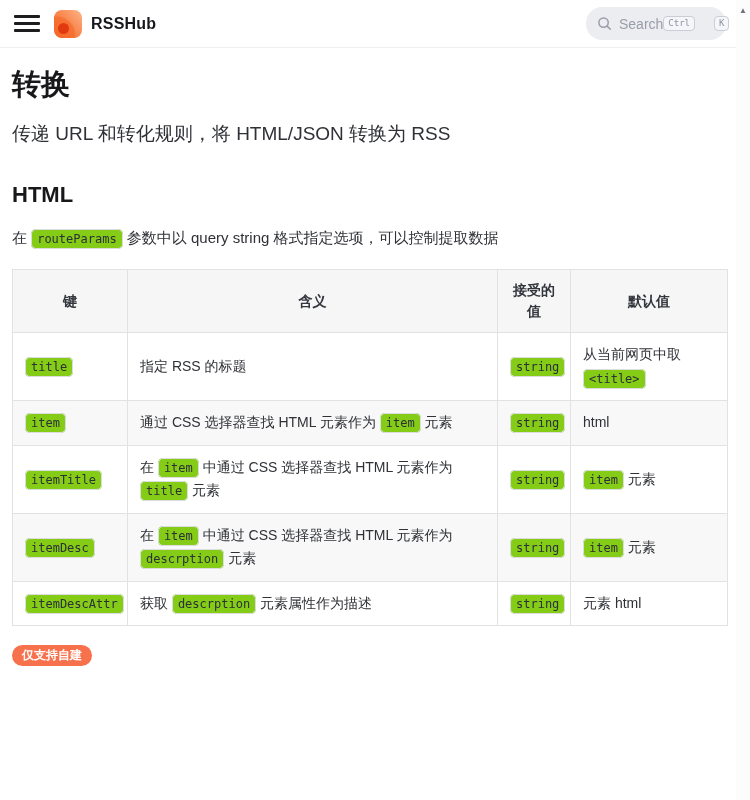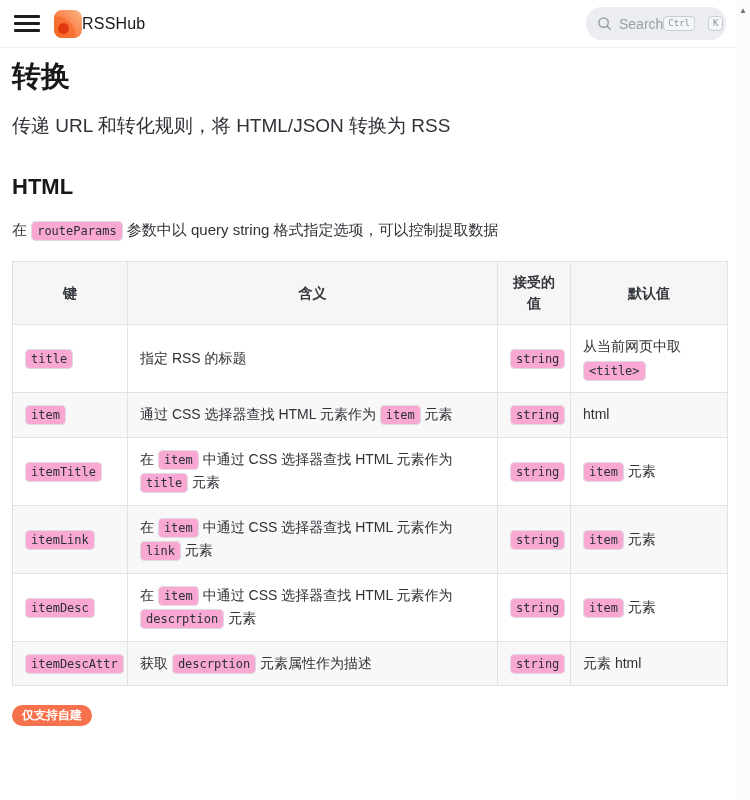--- a/index.html
+++ b/index.html
@@ -28,60 +28,60 @@
   }
   .logo .arc {
     position: absolute; left: -30%; bottom: -30%; width: 120%; height: 120%;
     border-radius: 50%;
     background: radial-gradient(circle at 30% 70%, rgba(244,96,32,0.55) 55%, rgba(244,96,32,0) 62%);
   }
   .logo .dot {
     position: absolute; left: 4px; bottom: 4px; width: 11px; height: 11px;
     border-radius: 50%; background: #e23a10;
   }
-  .brand-name { font-size: 16px; font-weight: 400; color: #17181c; letter-spacing: 0.2px; text-align: center; }
+  .brand-name { margin-left: 9px; font-size: 16px; font-weight: 700; color: #17181c; letter-spacing: 0.2px; text-align: center; }
 
   .search-pill {
     margin-left: auto;
     display: flex; align-items: center;
     width: 140px; height: 33px;
     background: #ecedf1;
     border-radius: 16px;
     padding: 0 6px 0 11px;
     cursor: pointer;
   }
   .search-pill svg { flex: 0 0 auto; }
   .search-text { margin-left: 7px; font-size: 14px; color: #989ea9; }
-  .kbd-group { margin-left: auto; display: flex; gap: 13px; }
+  .kbd-group { margin-left: auto; display: flex; gap: 19px; }
   .kbd {
     font-family: "DejaVu Sans Mono", monospace;
     font-size: 9px; color: #8d93a3;
     background: #f5f6f9;
     border: 1px solid #c9cdd6;
     border-radius: 4px;
     padding: 2px 4px;
     line-height: 1;
   }
 
   
   .scrollbar { position: fixed; top: 0; right: 0; width: 14px; height: 800px; background: #fcfcfd; }
   .scroll-arrow { width: 14px; text-align: center; font-size: 8px; color: #6f7277; padding-top: 6px; }
 
   
   main { padding: 0 23px 0 12px; }
-  h1.page-title { margin-top: 10px; font-size: 29px; line-height: 1.25; font-weight: 700; color: #18181b; }
+  h1.page-title { margin-top: 18px; font-size: 29px; line-height: 1.25; font-weight: 700; color: #18181b; }
   .subtitle { margin-top: 19px; font-size: 19px; color: #2f3136; }
   h2.section-heading { margin-top: 35px; font-size: 22px; font-weight: 700; color: #18181b; }
   .intro { margin-top: 21px; font-size: 15px; color: #2f3136; }
 
   code.chip {
     font-family: "DejaVu Sans Mono", monospace;
     font-size: 12px;
     color: #2c3037;
-    background: #f9a8d4;
+    background: #84cc16;
     border: 1px solid #dddde1;
     border-radius: 5px;
     padding: 2px 5px;
     white-space: nowrap;
   }
 
   
   table.params {
     margin-top: 21px;
     width: 715px;
@@ -188,26 +188,20 @@
           <td><code class="chip">string</code></td>
           <td>html</td>
         </tr>
         <tr>
           <td><code class="chip">itemTitle</code></td>
           <td>在 <code class="chip">item</code> 中通过 CSS 选择器查找 HTML 元素作为 <code class="chip">title</code> 元素</td>
           <td><code class="chip">string</code></td>
           <td><code class="chip">item</code> 元素</td>
         </tr>
         <tr>
-          <td><code class="chip">itemLink</code></td>
-          <td>在 <code class="chip">item</code> 中通过 CSS 选择器查找 HTML 元素作为 <code class="chip">link</code> 元素</td>
-          <td><code class="chip">string</code></td>
-          <td><code class="chip">item</code> 元素</td>
-        </tr>
-        <tr>
           <td><code class="chip">itemDesc</code></td>
           <td>在 <code class="chip">item</code> 中通过 CSS 选择器查找 HTML 元素作为 <code class="chip">descrption</code> 元素</td>
           <td><code class="chip">string</code></td>
           <td><code class="chip">item</code> 元素</td>
         </tr>
         <tr>
           <td><code class="chip">itemDescAttr</code></td>
           <td>获取 <code class="chip">descrption</code> 元素属性作为描述</td>
           <td><code class="chip">string</code></td>
           <td>元素 html</td>

